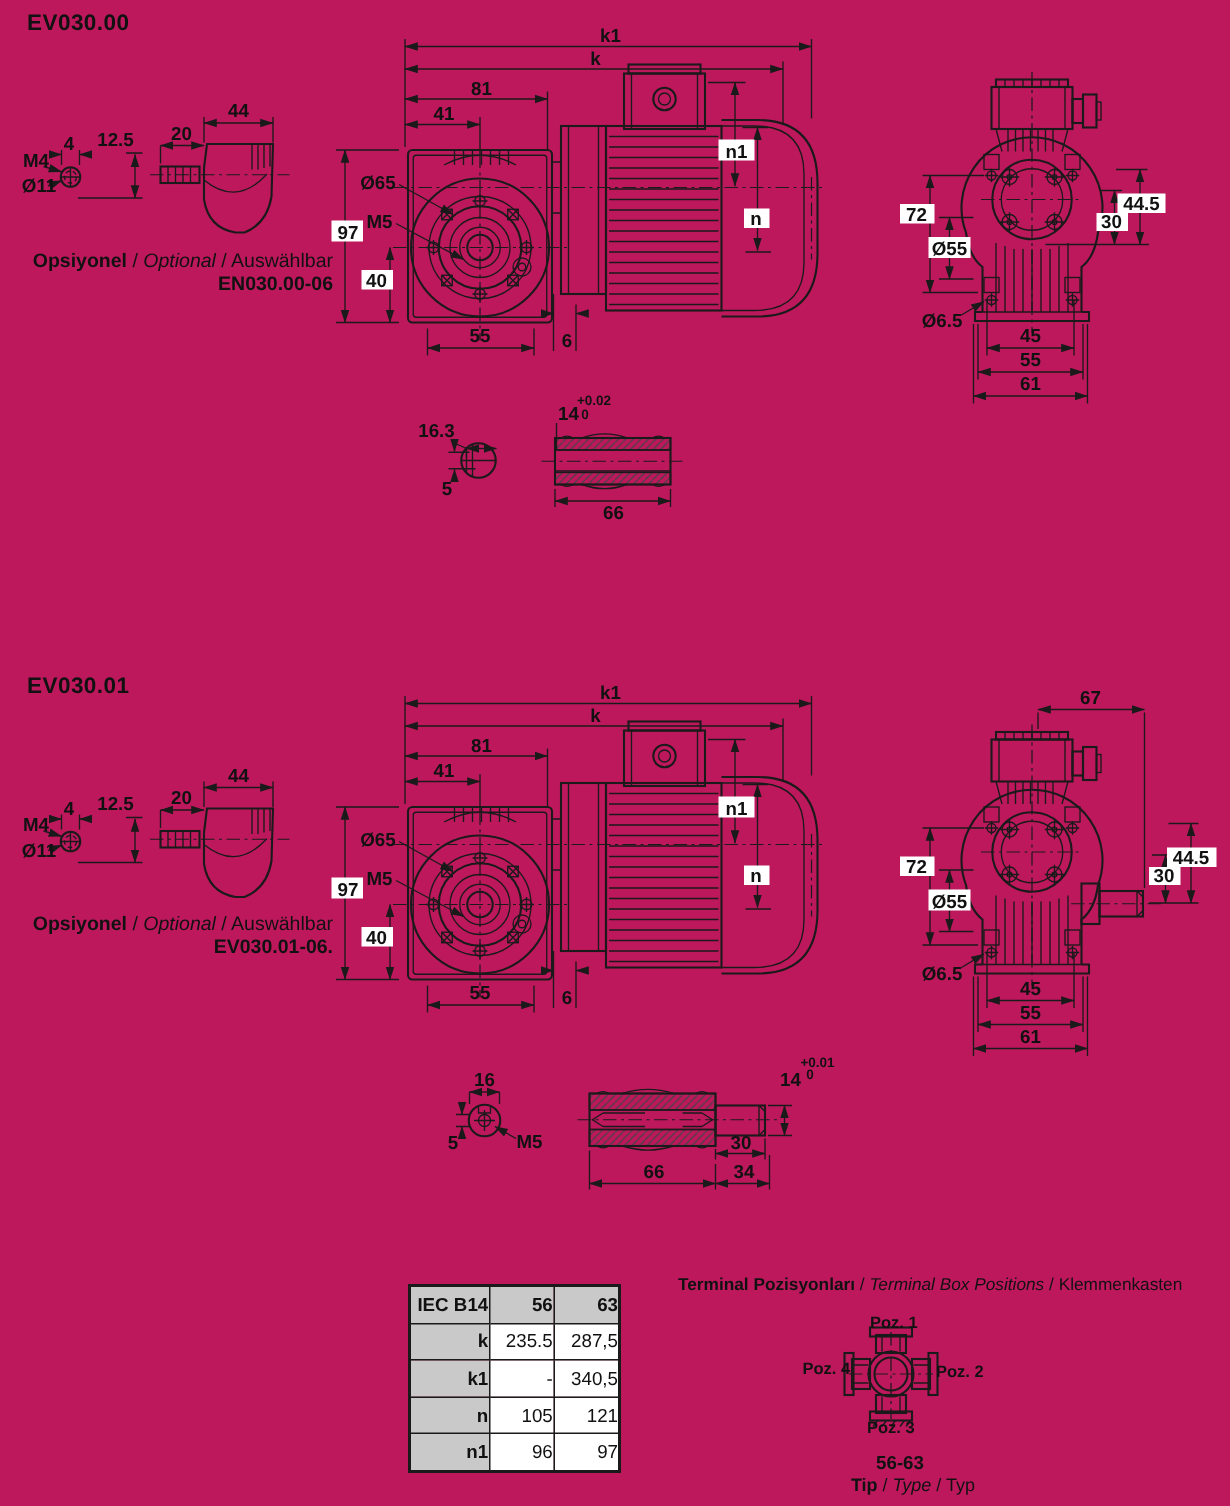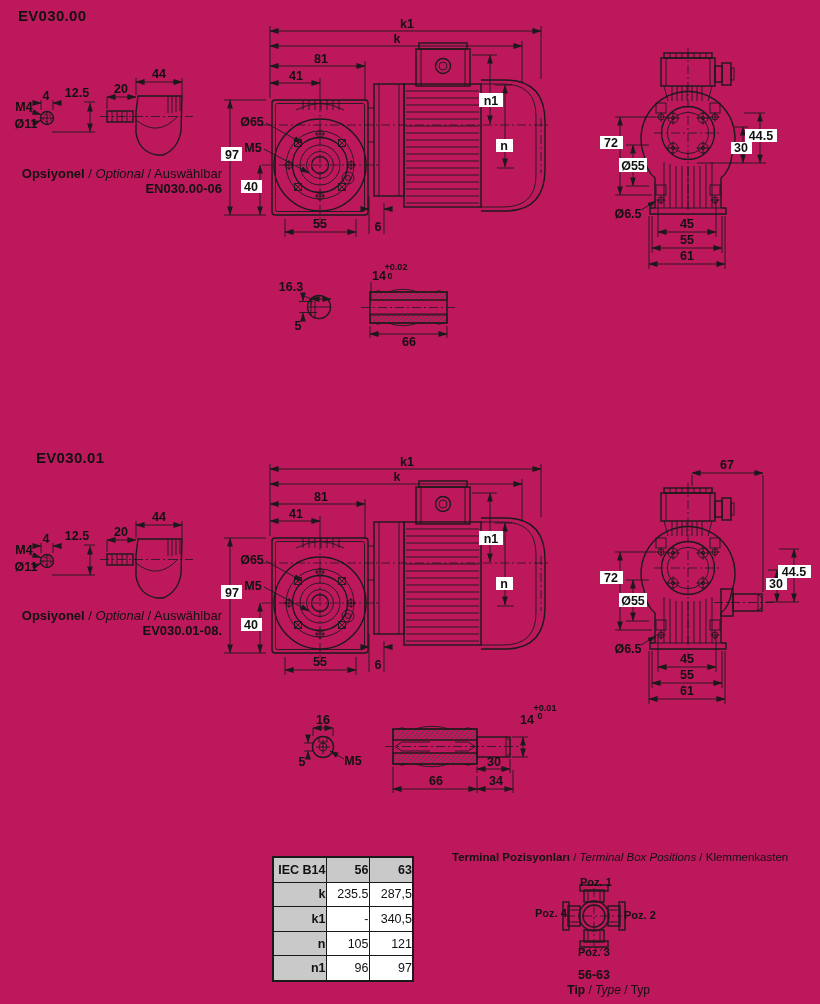--- a/index.html
+++ b/index.html
@@ -17,21 +17,21 @@
   .c{fill:none;stroke:#1a1a1a;stroke-width:.8;stroke-dasharray:9 3 2 3}
   .h{fill:url(#hat);stroke:#1a1a1a;stroke-width:.9}
   .w{fill:#fff;stroke:none}
   .cap{position:absolute;text-align:right;font-size:13px;line-height:15px}
   .cap b{font-weight:bold}
   .cap i{font-weight:normal}
   .cap .code{font-weight:bold}
   .hd{position:absolute;font-size:11.5px;white-space:nowrap}
   .hd b{font-weight:bold}
   .poz{position:absolute;font-size:11px;font-weight:bold;white-space:nowrap}
-  .rng{position:absolute;font-size:12.5px;font-weight:bold;text-align:center}
+  .rng{position:absolute;font-size:12.5px;font-weight:bold;text-align:right}
   .tip{position:absolute;font-size:12px;text-align:right;white-space:nowrap}
   table.tbl{position:absolute;border-collapse:collapse;border:2.5px solid #1a1a1a}
   .tbl th,.tbl td{border:1.6px solid #1a1a1a;text-align:right;vertical-align:middle;
       font-size:12.5px;padding:0;height:23.6px}
   .tbl th{background:#c9c9c9;font-weight:bold}
   .tbl td{background:#fff;font-weight:normal}
 </style>
 </head>
 <body>
 
@@ -237,35 +237,35 @@
   <path class="t" d="M370,300 H447 M370,314 H447 M388,292 Q403,286.5 418,292 M388,323 Q403,328.5 418,323 M374,292 Q378,289.5 382,292 M435,292 Q439,289.5 443,292 M374,323 Q378,325.5 382,323 M435,323 Q439,325.5 443,323"></path>
   <path class="c" d="M361,307.5 H456"></path>
   <path class="d" d="M371,282 V300 M370,326 V338 M447,326 V338"></path>
   <line class="d" x1="370" y1="334" x2="447" y2="334" marker-start="url(#ar)" marker-end="url(#ar)"></line>
   <text x="379" y="280">14</text>
   <text class="s9" x="396" y="270">+0.02</text>
   <text class="s9" x="390" y="279">0</text>
   <text x="409" y="346">66</text>
 </svg>
 
-<div class="abs title" style="left:36px;top:449px">EV030.01</div>
+<div class="abs title" style="left:18px;top:449px">EV030.01</div>
 
 <svg class="draw" style="left:10px;top:509px" width="225" height="98" viewBox="10 66 225 98">
   <use href="#geo-opt"></use>
   <text x="24" y="111">M4</text>
   <text x="46" y="100">4</text>
   <text x="77" y="97">12.5</text>
   <text x="26" y="128">Ø11</text>
   <text x="159" y="78">44</text>
   <text x="121" y="93">20</text>
 </svg>
 
 <div class="cap" style="left:12px;top:608px;width:210px">
   <div><b>Opsiyonel</b><span> / </span><i>Optional</i><span> / </span><span>Auswählbar</span></div>
-  <div class="code">EV030.01-08.</div>
+  <div class="code">EV030.01-06.</div>
 </div>
 
 <svg class="draw" style="left:220px;top:454px" width="336" height="226" viewBox="220 16 336 226">
   <use href="#geo-front"></use>
   <text x="407" y="28">k1</text>
   <text x="397" y="43">k</text>
   <text x="321" y="63">81</text>
   <text x="296" y="80">41</text>
   <rect class="w" x="221" y="147" width="21" height="14"></rect>
   <text x="232" y="159">97</text>

